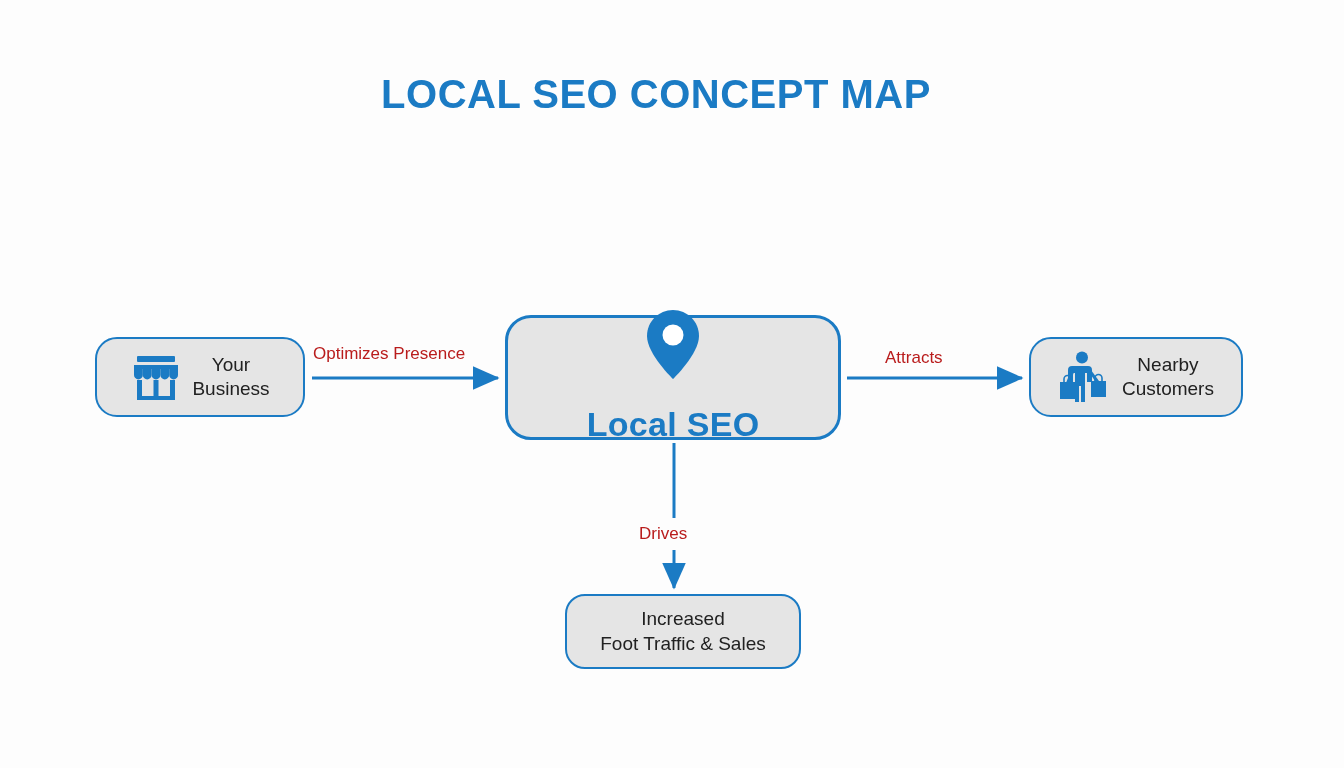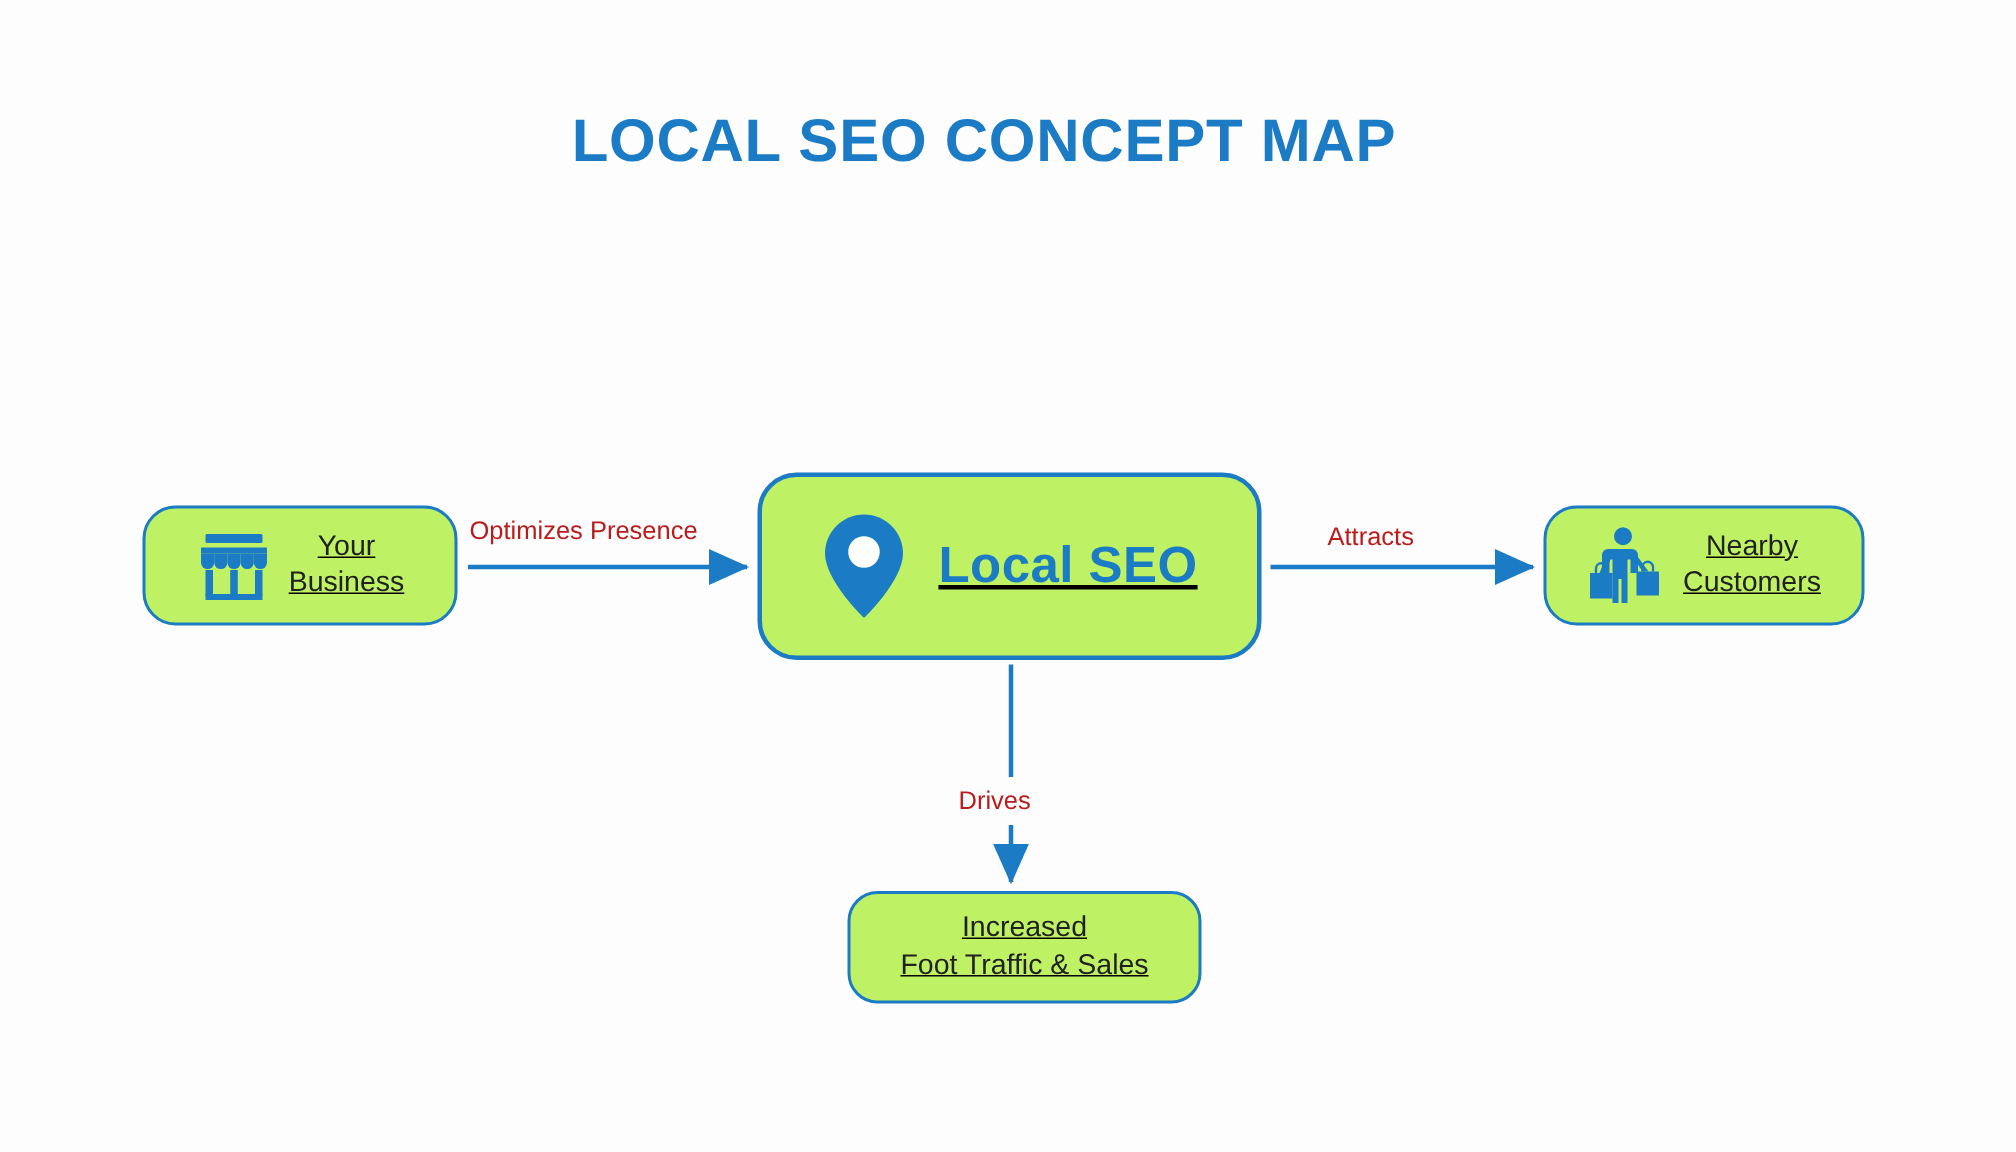--- a/index.html
+++ b/index.html
@@ -33,26 +33,25 @@
     font-weight: bold;
     letter-spacing: 0.5px;
     color: #1b7bc4;
     white-space: nowrap;
   }
 
   
   .node {
     position: absolute;
     box-sizing: border-box;
-    background: #bef264;
+    background: #e5e5e5;
     border: 2px solid #1b7bc4;
     display: flex;
     align-items: center;
     justify-content: center;
-    text-decoration: underline;
   }
 
   .node-label {
     color: #212121;
     font-size: 19px;
     line-height: 1.28;
     text-align: center;
     white-space: pre-line;
   }
 
@@ -73,20 +72,21 @@
 
   
   #node-hub {
     left: 505px;
     top: 315px;
     width: 336px;
     height: 125px;
     border-radius: 26px;
     border-width: 3px;
     gap: 22px;
+    flex-direction: column;
   }
   #node-hub .node-label {
     color: #1b7bc4;
     font-size: 34px;
     font-weight: bold;
     letter-spacing: 0.3px;
   }
 
   
   #node-customers {

